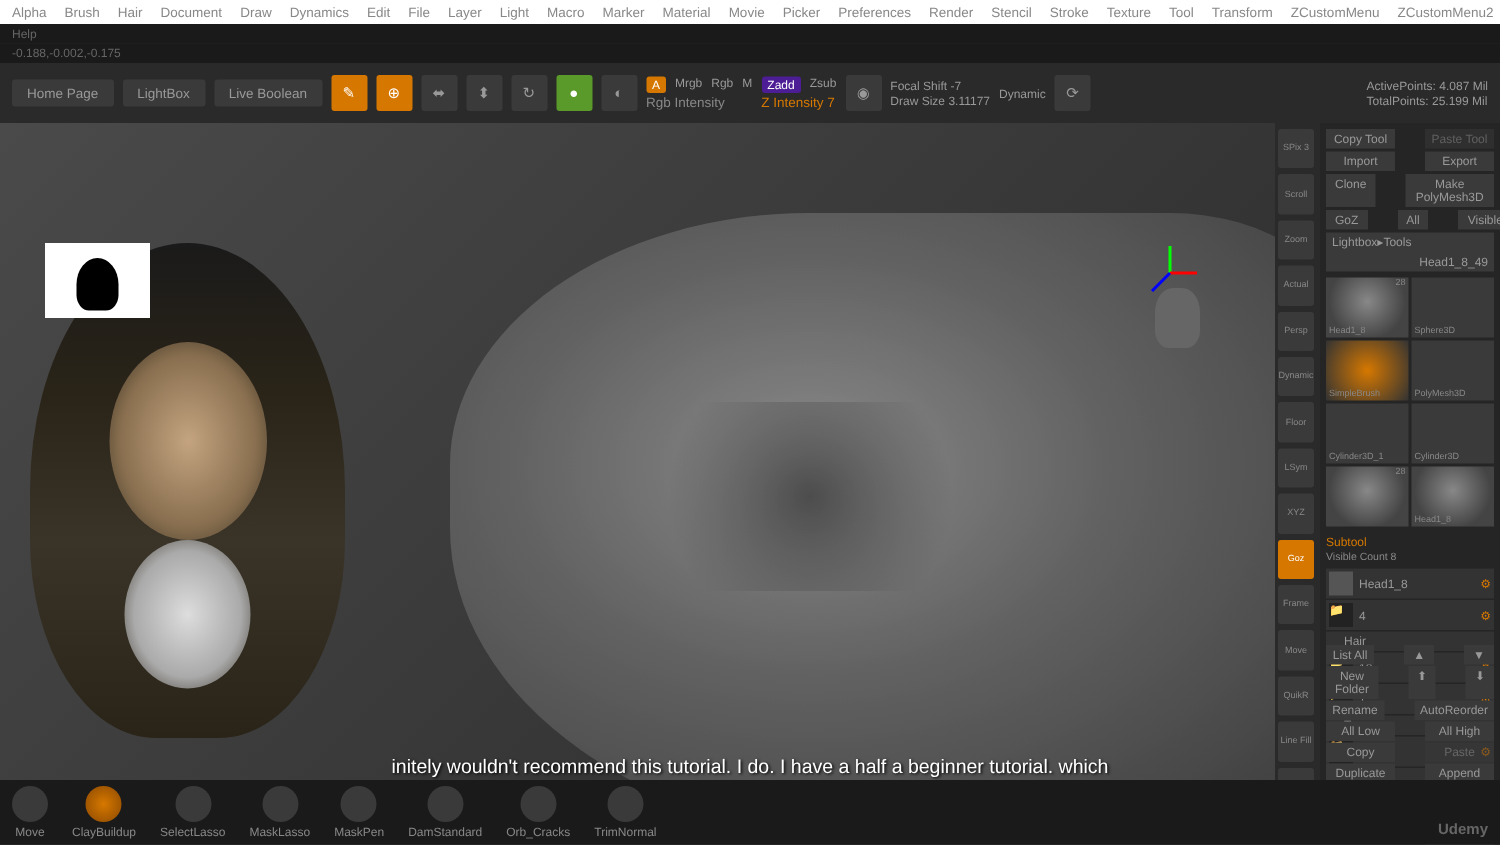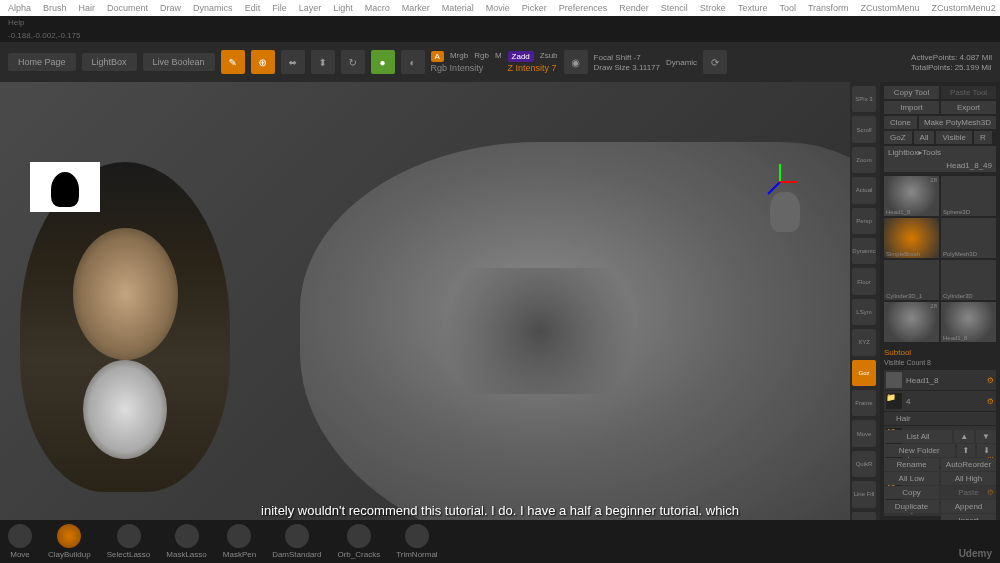--- a/index.html
+++ b/index.html
@@ -31,21 +31,21 @@
 .ref-thumb::after { content: ''; position: absolute; left: 30%; top: 20%; width: 40%; height: 70%; background: #000; border-radius: 50% 50% 30% 30%; }
 
 .nav-cube { position: absolute; right: 50px; top: 80px; width: 40px; height: 40px; }
 .nav-head { position: absolute; right: 50px; top: 110px; width: 30px; height: 40px; background: #666; border-radius: 40% 40% 30% 30%; }
 
 .right-tools { width: 30px; background: #2a2a2a; display: flex; flex-direction: column; gap: 4px; padding: 4px 2px; }
 .rtool { width: 24px; height: 28px; background: #3a3a3a; display: flex; flex-direction: column; align-items: center; justify-content: center; font-size: 6px; color: #888; border-radius: 2px; cursor: pointer; }
 .rtool.orange { background: #d67800; color: #fff; }
 
 .right-panel { width: 120px; background: #252525; padding: 4px; font-size: 8px; }
-.panel-row { display: flex; gap: 2px; margin-bottom: 2px; }
+.panel-row { display: flex; gap: 20px; margin-bottom: 2px; }
 .panel-btn { flex: 1; background: #3a3a3a; padding: 2px 4px; color: #999; font-size: 8px; cursor: pointer; text-align: center; }
 .panel-btn.sm { flex: 0 0 auto; padding: 2px 6px; }
 .panel-header { color: #d67800; padding: 2px 0; font-size: 8px; }
 
 .tool-grid { display: grid; grid-template-columns: 1fr 1fr; gap: 2px; margin: 4px 0; }
 .tool-thumb { background: #3a3a3a; height: 40px; position: relative; display: flex; align-items: center; justify-content: center; font-size: 7px; color: #888; }
 .tool-thumb.head { background: radial-gradient(circle at 50% 40%, #888 0%, #444 70%); }
 .tool-thumb .label { position: absolute; bottom: 1px; left: 2px; font-size: 6px; }
 .tool-thumb .num { position: absolute; top: 1px; right: 2px; font-size: 6px; }
 

